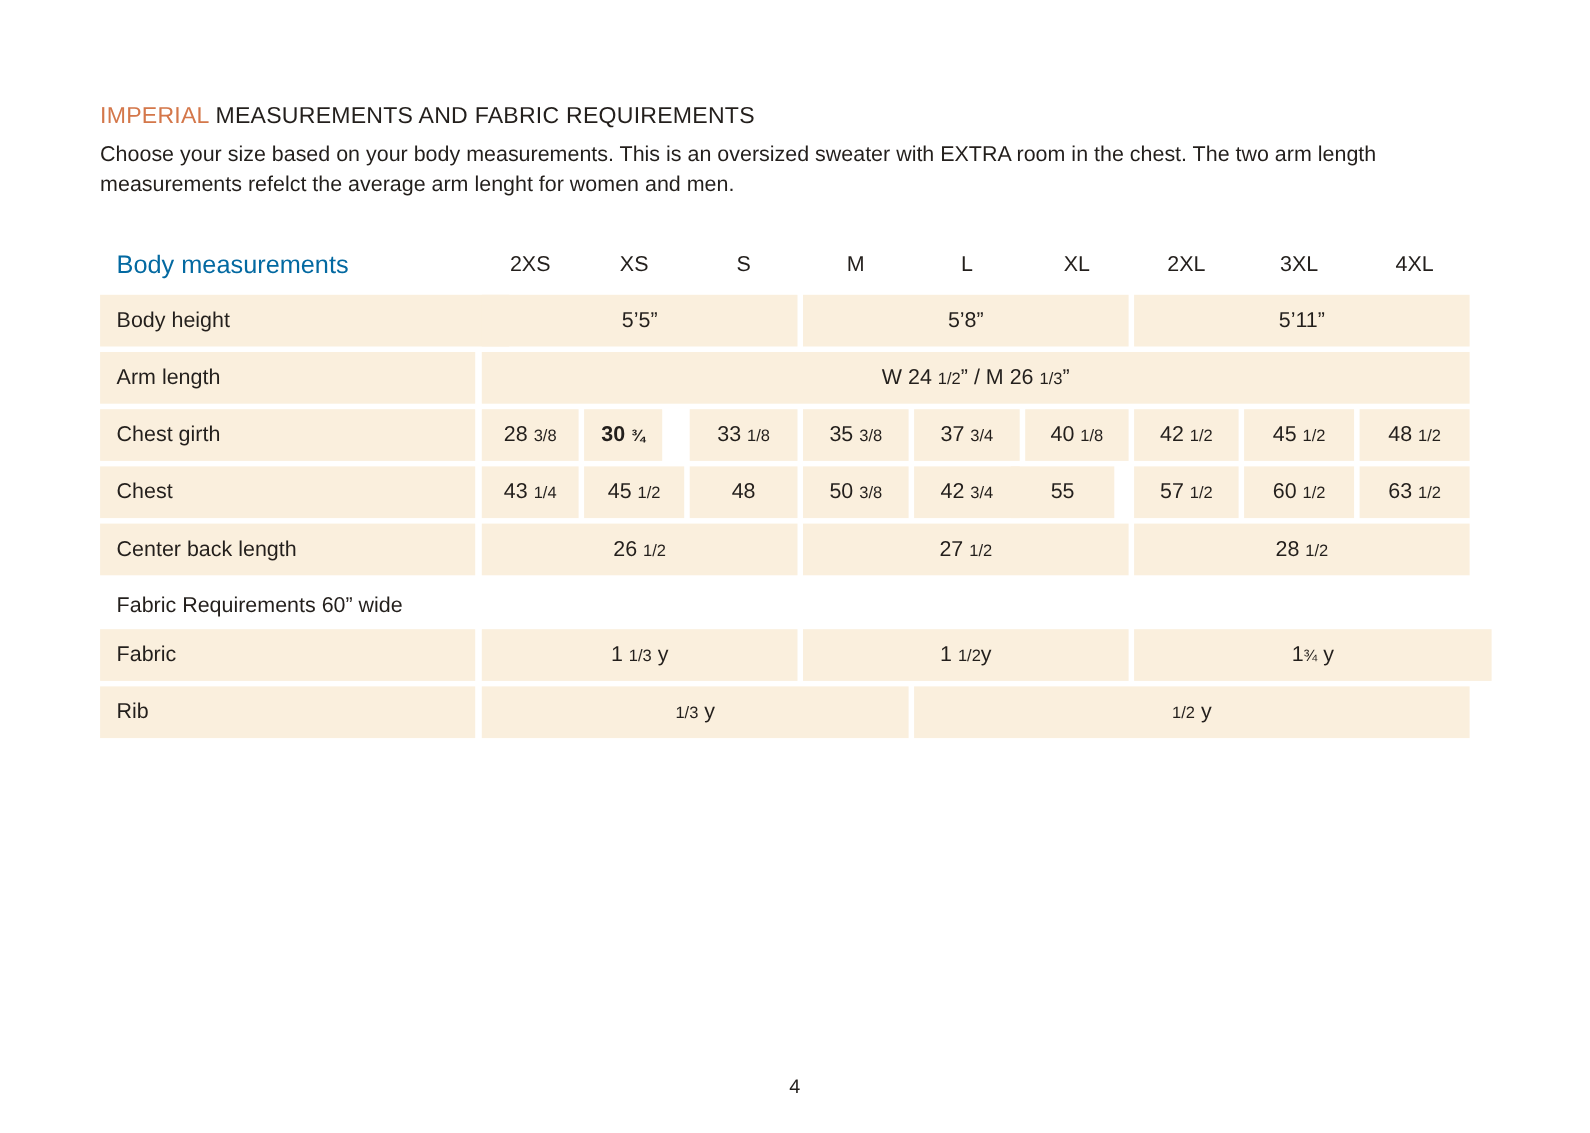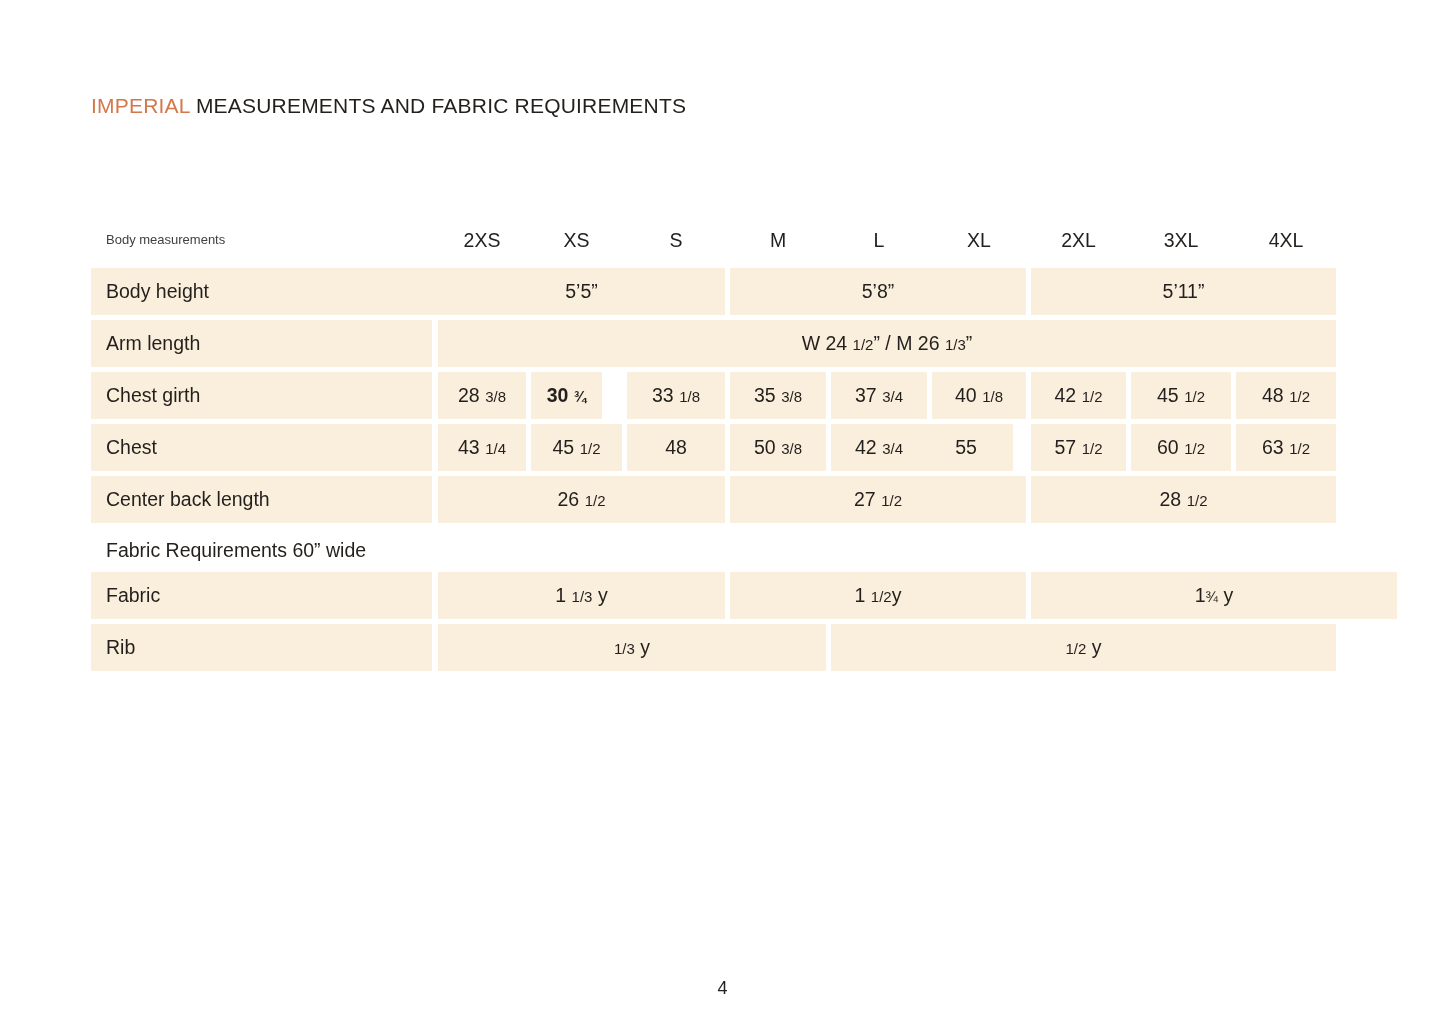--- a/index.html
+++ b/index.html
@@ -87,22 +87,22 @@
     top: 0;
     height: 40px;
     line-height: 40px;
     font-size: 19.5px;
     text-align: center;
     color: #231f1c;
   }
   .hdr-cell.first {
     text-align: left;
     padding-left: 15px;
-    color: #404040;
-    font-size: 13px;
+    color: #0369a1;
+    font-size: 23px;
   }
 
   
   .subhead {
     position: relative;
     height: 44px;
     line-height: 44px;
     padding-left: 15px;
     font-size: 19.5px;
     color: #231f1c;
@@ -124,20 +124,21 @@
 </style>
 </head>
 <body>
 
 <div class="page">
 
   <div class="title">
     <span class="accent">IMPERIAL</span><span class="rest"> MEASUREMENTS AND FABRIC REQUIREMENTS</span>
   </div>
 
+  <div class="intro">Choose your size based on your body measurements. This is an oversized sweater with EXTRA room in the chest. The two arm length measurements refelct the average arm lenght for women and men.</div>
 
   <div class="tbl" id="table-root">
       <div class="hdr-row">
         <div class="hdr-cell first" style="left: 0px; width: 341px;">Body measurements</div>
         <div class="hdr-cell" style="left: 347px; width: 88px;">2XS</div>
         <div class="hdr-cell" style="left: 440px; width: 91px;">XS</div>
         <div class="hdr-cell" style="left: 536px; width: 98px;">S</div>
         <div class="hdr-cell" style="left: 639px; width: 96px;">M</div>
         <div class="hdr-cell" style="left: 740px; width: 96px;">L</div>
         <div class="hdr-cell" style="left: 841px; width: 94px;">XL</div>
@@ -183,21 +184,21 @@
         <div class="cell label" style="left: 0px; width: 341px;">Center back length</div>
         <div class="cell" style="left: 347px; width: 287px;">26 <span class="frac">1/2</span></div>
         <div class="cell" style="left: 639px; width: 296px;">27 <span class="frac">1/2</span></div>
         <div class="cell" style="left: 940px; width: 305px;">28 <span class="frac">1/2</span></div>
       </div>
       <div class="subhead">Fabric Requirements 60” wide</div>
       <div class="row">
         <div class="cell label" style="left: 0px; width: 341px;">Fabric</div>
         <div class="cell" style="left: 347px; width: 287px;">1 <span class="frac">1/3</span>  y</div>
         <div class="cell" style="left: 639px; width: 296px;">1 <span class="frac">1/2</span>y</div>
-        <div class="cell" style="left: 940px; width: 366px;">1<span class="frac">¾</span> y</div>
+        <div class="cell" style="left: 940px; width: 325px;">1<span class="frac">¾</span> y</div>
       </div>
       <div class="row">
         <div class="cell label" style="left: 0px; width: 341px;">Rib</div>
         <div class="cell" style="left: 347px; width: 388px;"><span class="frac">1/3</span> y</div>
         <div class="cell" style="left: 740px; width: 505px;"><span class="frac">1/2</span> y</div>
       </div>
     </div>
 
   <div class="pageno">4</div>
 </div>

